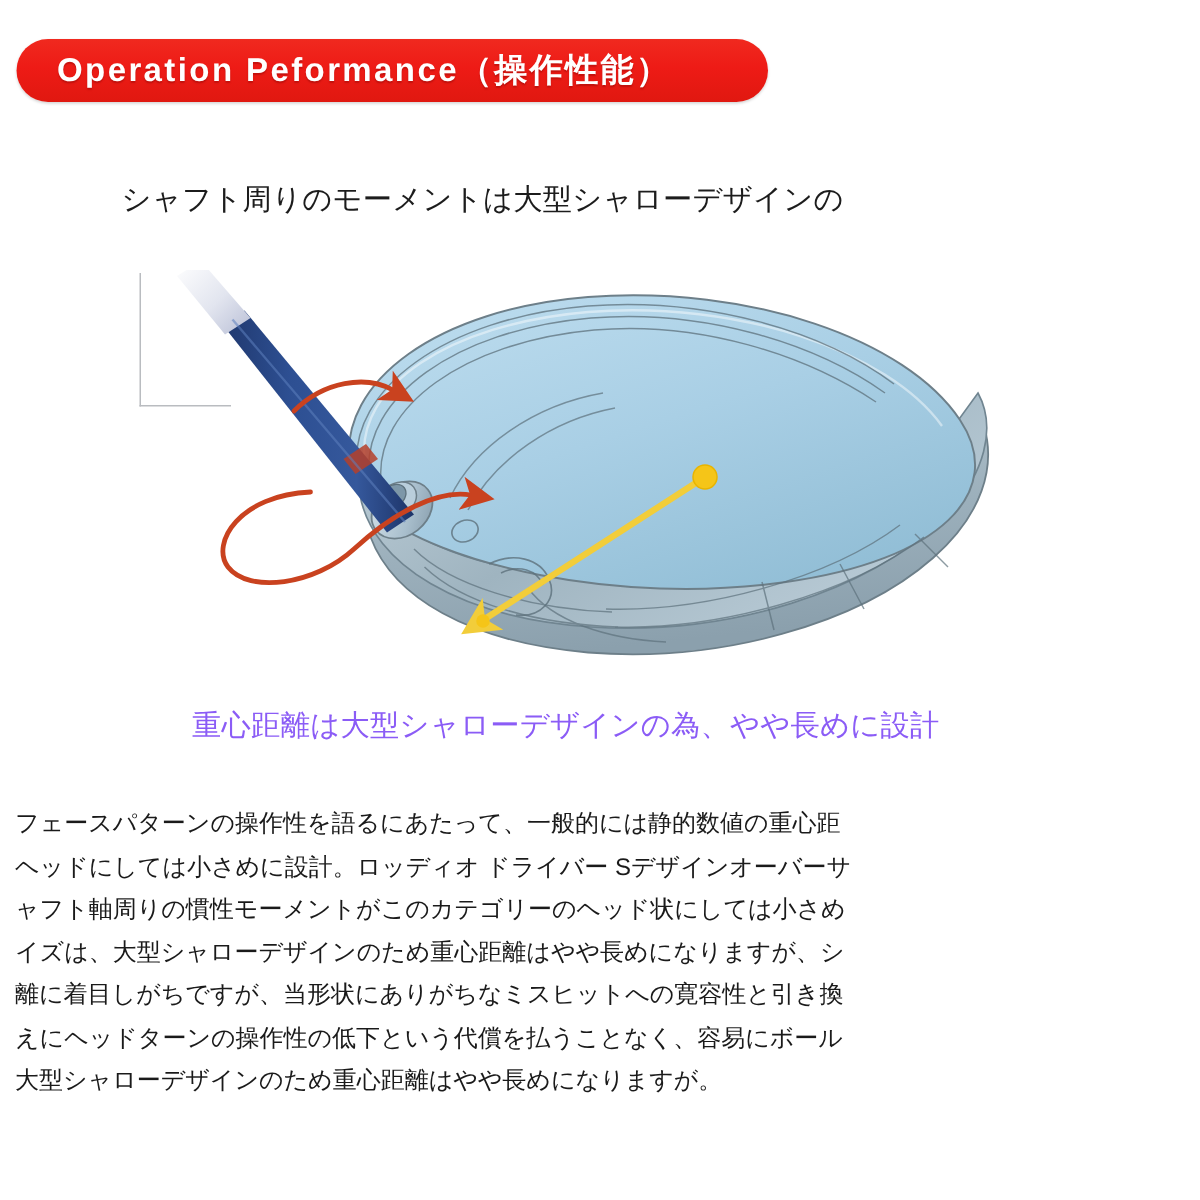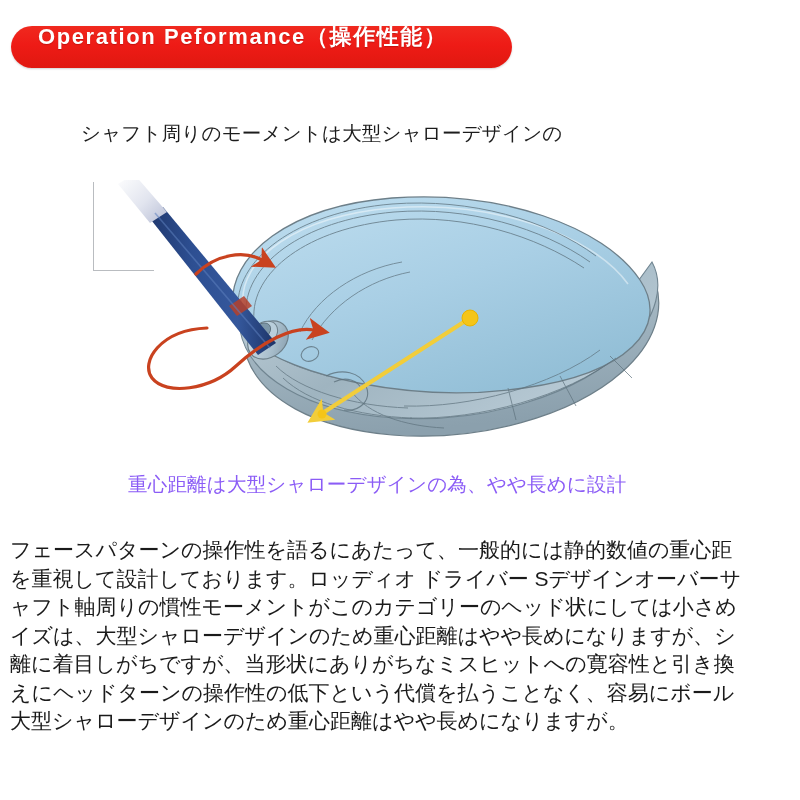--- a/index.html
+++ b/index.html
@@ -20,21 +20,21 @@
   #header-banner {
     position: absolute;
     left: 11px;
     top: 26px;
     width: 501px;
     height: 42px;
     border-radius: 21px;
     background: linear-gradient(180deg, #f0291f 0%, #ee1b16 45%, #e01810 100%);
     box-shadow: 0 1px 2px rgba(0,0,0,0.18);
     display: flex;
-    align-items: flex-start;
+    align-items: center;
     overflow: hidden;
   }
   #header-banner-title {
     margin-left: 27px;
     color: #ffffff;
     font-size: 22px;
     font-weight: bold;
     letter-spacing: 1.6px;
     white-space: nowrap;
     line-height: 1;
@@ -87,21 +87,21 @@
     white-space: nowrap;
     letter-spacing: 0.2px;
   }
 
   
   #body-paragraph {
     position: absolute;
     left: 10px;
     top: 536px;
     width: 784px;
-    font-size: 21px;
+    font-size: 16px;
     line-height: 28.5px;
     color: #1a1a1a;
     letter-spacing: 0px;
   }
   #body-paragraph .body-line {
     white-space: nowrap;
     display: block;
   }
 </style>
 </head>
@@ -249,19 +249,19 @@
       <circle cx="470" cy="138" r="8" fill="#f5c518" stroke="#e8b400" stroke-width="1"></circle>
       <circle cx="322" cy="234" r="4.5" fill="#f5c518"></circle>
     </g>
   </svg>
 </div>
 
 <div id="caption-cog">重心距離は大型シャローデザインの為、やや長めに設計</div>
 
 <div id="body-paragraph">
   <span class="body-line">フェースパターンの操作性を語るにあたって、一般的には静的数値の重心距</span>
-  <span class="body-line">を重視して設計しております。ロッディオ ドライバー Sデザインオーバーサ</span>
+  <span class="body-line">ヘッドにしては小さめに設計。ロッディオ ドライバー Sデザインオーバーサ</span>
   <span class="body-line">ャフト軸周りの慣性モーメントがこのカテゴリーのヘッド状にしては小さめ</span>
   <span class="body-line">イズは、大型シャローデザインのため重心距離はやや長めになりますが、シ</span>
   <span class="body-line">離に着目しがちですが、当形状にありがちなミスヒットへの寛容性と引き換</span>
   <span class="body-line">えにヘッドターンの操作性の低下という代償を払うことなく、容易にボール</span>
   <span class="body-line">大型シャローデザインのため重心距離はやや長めになりますが。</span>
 </div>
 
 </body></html>

